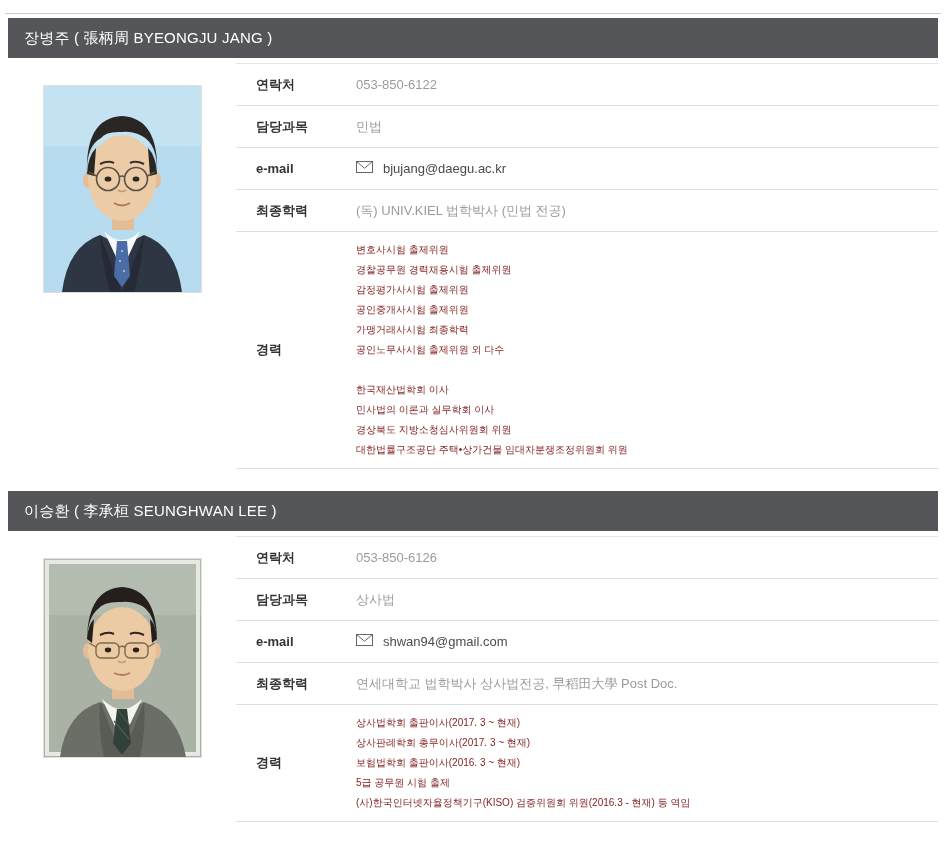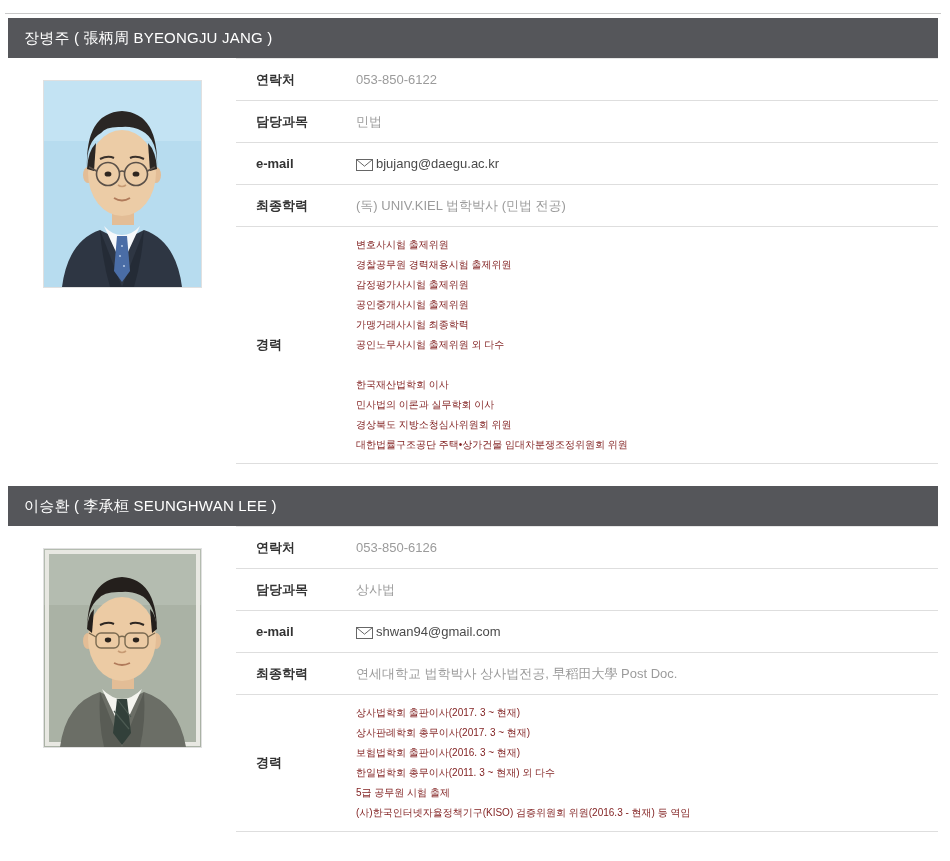--- a/index.html
+++ b/index.html
@@ -24,20 +24,21 @@
     background: #55565a;
     color: #ffffff;
     font-size: 15px;
     font-weight: normal;
     padding-left: 16px;
     letter-spacing: 0.2px;
   }
   .profile-body {
     display: flex;
     align-items: flex-start;
+    padding-top: 5px;
   }
   .photo-frame {
     flex: 0 0 auto;
     margin: 22px 0 0 35px;
     border: 1px solid #e0e0e0;
     font-size: 0;
     line-height: 0;
   }
   .info-table {
     flex: 1 1 auto;
@@ -57,22 +58,22 @@
     font-weight: bold;
     color: #333333;
   }
   .info-value {
     flex: 1 1 auto;
     font-size: 13px;
     color: #9b9b9b;
   }
   .email-value {
     display: flex;
-    align-items: flex-end;
-    gap: 3px;
+    align-items: flex-start;
+    gap: 10px;
     color: #4a4a4a;
     text-decoration: none;
     cursor: pointer;
   }
   .email-value svg { display: block; }
   .career-row { padding: 8px 0; }
   .career-line {
     min-height: 20px;
     line-height: 20px;
     font-size: 10px;
@@ -228,21 +229,20 @@
         <div class="info-row">
           <div class="info-label">최종학력</div>
           <div class="info-value">연세대학교 법학박사 상사법전공, 早稻田大學 Post Doc.</div>
         </div>
         <div class="info-row career-row">
           <div class="info-label">경력</div>
           <div class="info-value">
             <div class="career-line">상사법학회 출판이사(2017. 3 ~ 현재)</div>
             <div class="career-line">상사판례학회 총무이사(2017. 3 ~ 현재)</div>
             <div class="career-line">보험법학회 출판이사(2016. 3 ~ 현재)</div>
-            <div class="career-line">한일법학회 총무이사(2011. 3 ~ 현재) 외 다수</div>
             <div class="career-line">5급 공무원 시험 출제</div>
             <div class="career-line">(사)한국인터넷자율정책기구(KISO) 검증위원회 위원(2016.3 - 현재) 등 역임</div>
           </div>
         </div>
       </div>
     </div>
   </section>
 </div>
 
 </body></html>

